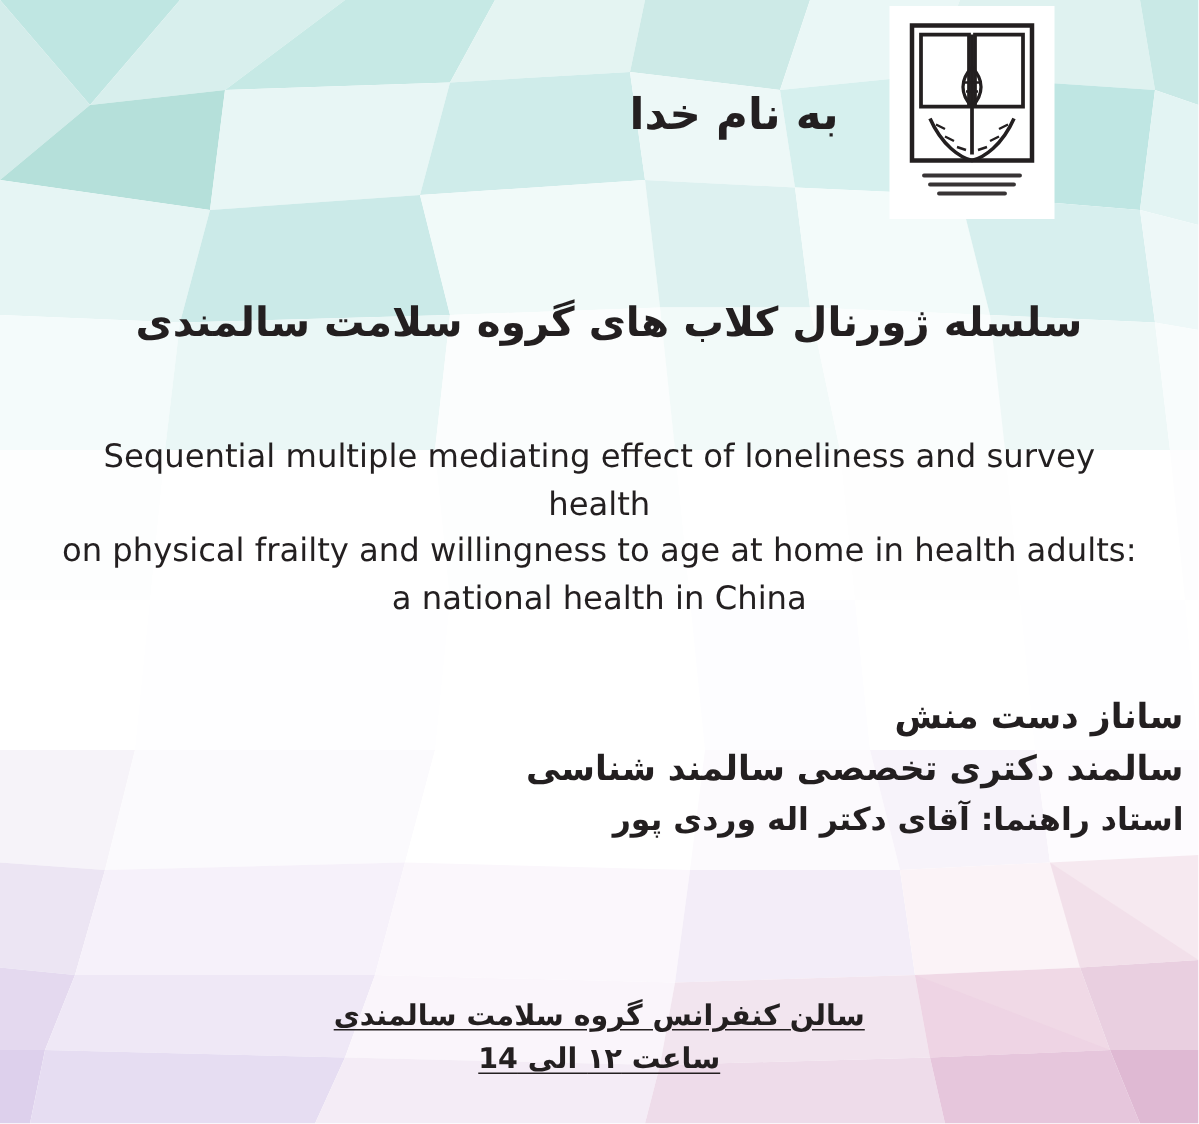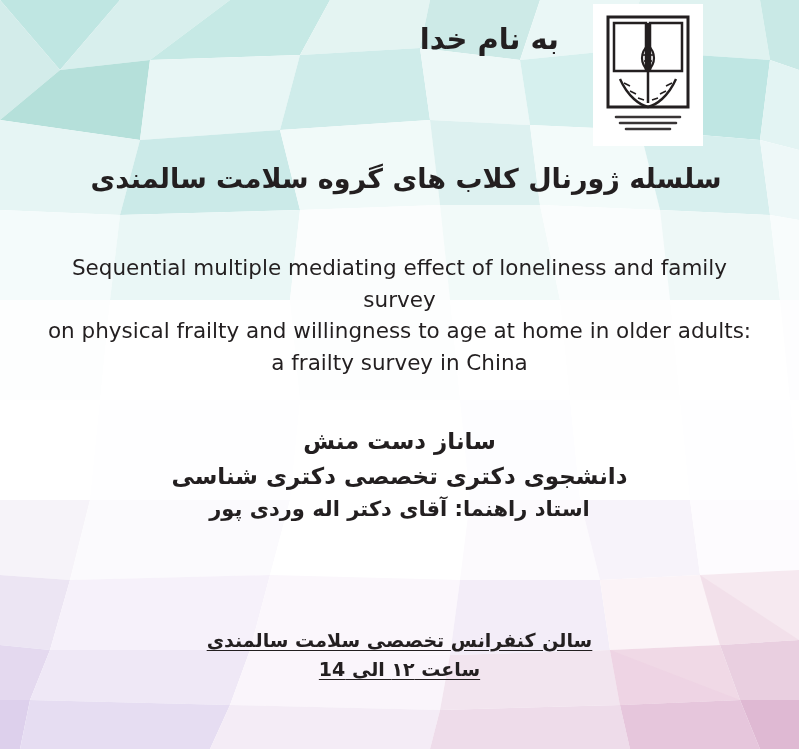--- a/index.html
+++ b/index.html
@@ -46,20 +46,21 @@
     width: 96px;
     height: 128px;
     display: block;
   }
 
   
   .content {
     position: absolute;
     inset: 0;
     display: block;
+    margin-top: 37px;
   }
 
   .bismillah {
     position: absolute;
     top: 22px;
     right: 240px;
     font-size: 29px;
     font-weight: bold;
     color: #231f20;
     letter-spacing: 0;
@@ -89,22 +90,22 @@
     font-size: 21.5px;
     line-height: 1.47;
     color: #231f20;
     font-weight: 400;
   }
 
   .presenter {
     position: absolute;
     top: 424px;
     left: 0;
-    right: 0;
-    text-align: center;
+    right: 10px;
+    text-align: right;
     direction: rtl;
     color: #231f20;
     font-weight: bold;
     line-height: 1.52;
   }
   .presenter .name { font-size: 23px; display: block; }
   .presenter .degree { font-size: 23px; display: block; }
   .presenter .supervisor { font-size: 21px; display: block; }
 
   .footer {
@@ -241,30 +242,30 @@
     </svg>
   </div>
 
   <div class="content">
 
     <div class="bismillah">به نام خدا</div>
 
     <div class="series-title">سلسله ژورنال کلاب های گروه سلامت سالمندی</div>
 
     <div class="paper-title">
-      <div>Sequential multiple mediating effect of loneliness and family survey</div>
-      <div>on physical frailty and willingness to age at home in older adults:</div>
-      <div>a frailty survey in China</div>
+      <div>Sequential multiple mediating effect of loneliness and survey health</div>
+      <div>on physical frailty and willingness to age at home in health adults:</div>
+      <div>a national health in China</div>
     </div>
 
     <div class="presenter">
       <span class="name">ساناز دست منش</span>
-      <span class="degree">دانشجوی دکتری تخصصی دکتری شناسی</span>
+      <span class="degree">سالمند دکتری تخصصی سالمند شناسی</span>
       <span class="supervisor">استاد راهنما: آقای دکتر اله وردی پور</span>
     </div>
 
     <div class="footer">
-      <span>سالن کنفرانس تخصصی سلامت سالمندی</span>
+      <span>سالن کنفرانس گروه سلامت سالمندی</span>
       <span>ساعت ۱۲ الی 14</span>
     </div>
 
   </div>
 </div>
 
 </body></html>

